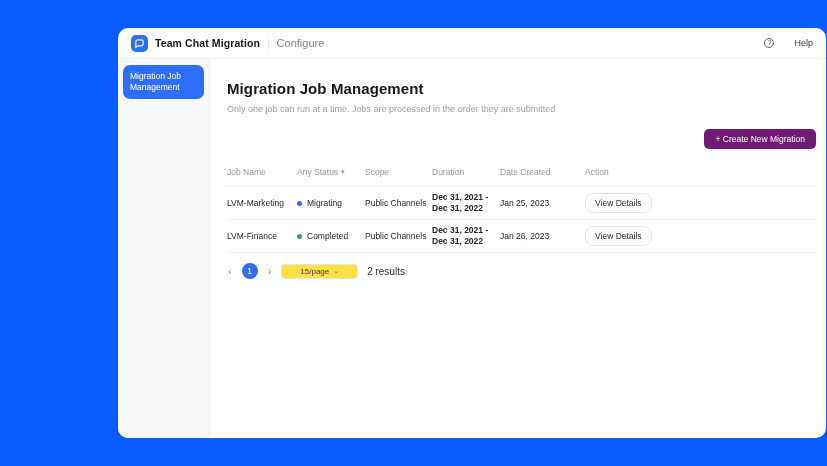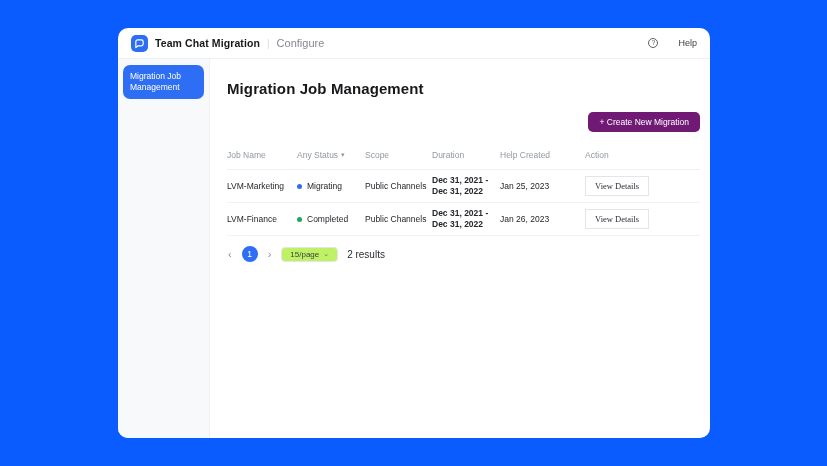--- a/index.html
+++ b/index.html
@@ -6,21 +6,21 @@
   html, body { width: 827px; height: 466px; }
   body {
     background: #0b5cfe;
     font-family: "Liberation Sans", sans-serif;
     position: relative;
     overflow: hidden;
   }
   .card {
     position: absolute;
     left: 118px; top: 28px;
-    width: 592px; height: 410px;
+    width: 708px; height: 410px;
     background: #ffffff;
     border-radius: 10px;
     overflow: hidden;
     display: flex;
     flex-direction: column;
   }
   
   .topbar {
     height: 31px;
     flex: 0 0 31px;
@@ -152,24 +152,24 @@
   .status-dot {
     width: 5px; height: 5px;
     border-radius: 50%;
     flex: 0 0 5px;
   }
   .duration-cell { line-height: 1.35; padding-right: 8px; font-weight: bold; }
   .view-details-btn {
     justify-self: start;
     background: #ffffff;
     border: 1px solid #e3e5e9;
-    border-radius: 0;
+    border-radius: 8px;
     padding: 4px 9px;
     font-size: 8.5px;
-    font-family: Liberation Serif, serif;
+    font-family: Liberation Sans, sans-serif;
     color: #2b2e34;
     cursor: pointer;
   }
   
   .pagination {
     display: flex;
     align-items: center;
     margin-top: 10px;
     gap: 9px;
     font-size: 9px;
@@ -191,25 +191,25 @@
     display: grid;
     place-items: center;
     cursor: pointer;
   }
   .pg-size {
     display: flex;
     align-items: center;
     gap: 4px;
     border: 1px solid #e3e5e9;
     border-radius: 4px;
-    padding: 2px 8px;
+    padding: 2px 18px;
     font-size: 8px;
     color: #3c4046;
     cursor: pointer;
-    background: #bef264;
+    background: #fde047;
   }
   .pg-size .caret { font-size: 7px; color: #6f747c; }
   .pg-results { font-size: 10px; color: #2b2e34; }
 </style>
 </head>
 <body>
 
 <div class="card">
 
   <div class="topbar">
@@ -229,20 +229,21 @@
   </div>
 
   <div class="body-row">
 
     <div class="sidebar">
       <div class="nav-item active">Migration Job Management</div>
     </div>
 
     <div class="main">
       <div class="page-title">Migration Job Management</div>
+      <div class="page-desc">Only one job can run at a time. Jobs are processed in the order they are submitted</div>
 
       <div class="create-row">
         <button class="create-btn">+ Create New Migration</button>
       </div>
 
       <div class="table">
         <div class="thead">
           <div class="th">
             <span>Job Name</span>
           </div>
@@ -250,21 +251,21 @@
             <span>Any Status</span>
             <span class="caret">▾</span>
           </div>
           <div class="th">
             <span>Scope</span>
           </div>
           <div class="th">
             <span>Duration</span>
           </div>
           <div class="th">
-            <span>Help Created</span>
+            <span>Date Created</span>
           </div>
           <div class="th">
             <span>Action</span>
           </div>
         </div>
 
         <div>
           <div class="trow">
             <div>LVM-Marketing</div>
             <div class="status-cell">

